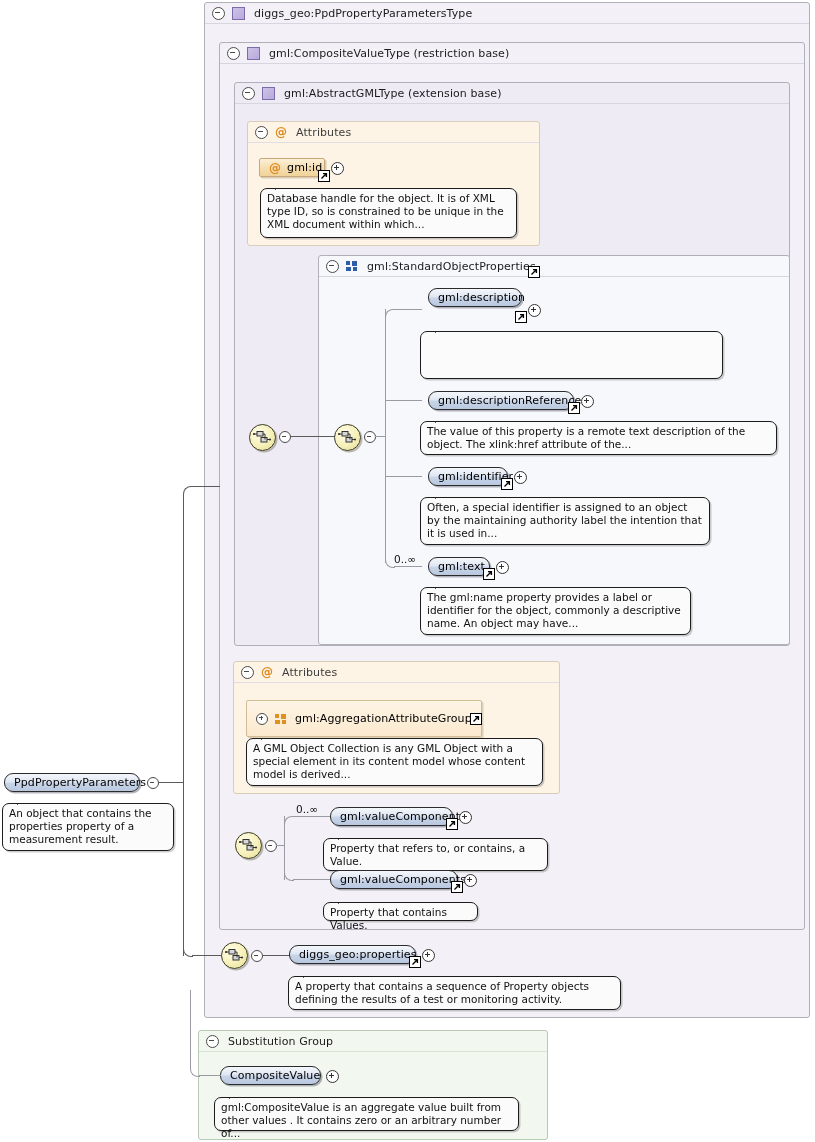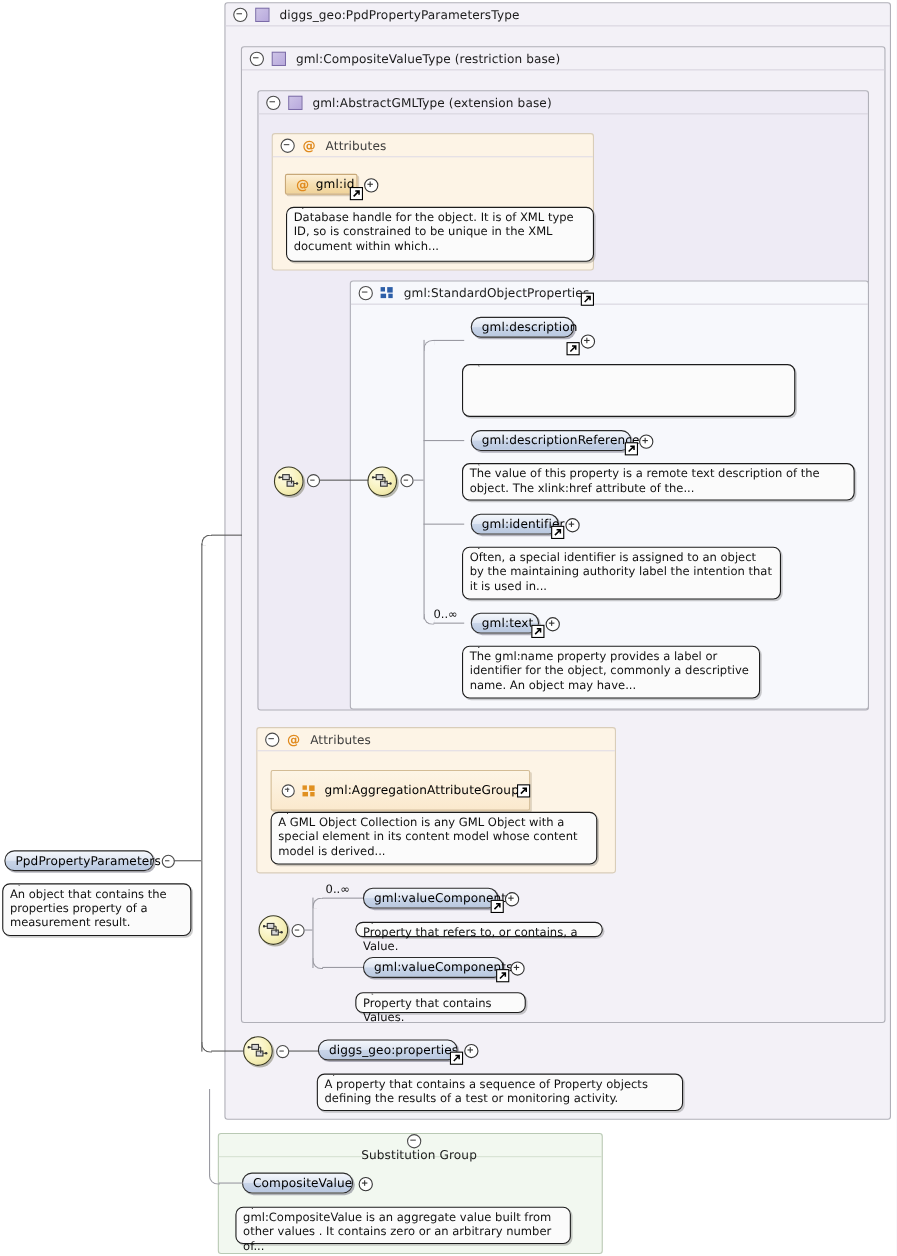--- a/index.html
+++ b/index.html
@@ -216,21 +216,21 @@
 <div class="el attr" style="left:259px;top:158px;width:66px;">
   <span class="atg">@</span>
   <span>gml:id</span>
 </div>
 <div class="goto" style="left:318px;top:170px;">
   <svg width="10" height="10" viewBox="0 0 10 10">
       <path d="M2.5 7.5 L7 3 M4 2.6 L7.4 2.6 L7.4 6" stroke="#000" stroke-width="1.4" fill="none"></path>
     </svg>
 </div>
 <div class="expand" style="left:331px;top:162px;"></div>
-<div class="anno" style="left:260px;top:188px;width:280px;height:50px;">
+<div class="anno" style="left:260px;top:188px;width:257px;height:50px;">
   <span class="tip"></span>
   <span>Database handle for the object. It is of XML type ID, so is constrained to be unique in the XML document within which...</span>
 </div>
 
 <div class="box box-lvl3" style="left:318px;top:255px;width:472px;height:390px;">
   <div class="box-hdr">
     <span class="circ"></span>
     <span class="mg">
         <i></i>
         <i></i>
@@ -382,21 +382,21 @@
 <div class="card" style="left:296px;top:803px;">0..∞</div>
 <div class="el" style="left:330px;top:807px;width:123px;">
   <span>gml:valueComponent</span>
 </div>
 <div class="goto" style="left:446px;top:818px;">
   <svg width="10" height="10" viewBox="0 0 10 10">
       <path d="M2.5 7.5 L7 3 M4 2.6 L7.4 2.6 L7.4 6" stroke="#000" stroke-width="1.4" fill="none"></path>
     </svg>
 </div>
 <div class="expand" style="left:459px;top:811px;"></div>
-<div class="anno" style="left:323px;top:838px;width:225px;height:14px;">
+<div class="anno" style="left:323px;top:838px;width:225px;height:33px;">
   <span class="tip"></span>
   <span>Property that refers to, or contains, a Value.</span>
 </div>
 
 <div class="el" style="left:330px;top:870px;width:128px;">
   <span>gml:valueComponents</span>
 </div>
 <div class="goto" style="left:451px;top:881px;">
   <svg width="10" height="10" viewBox="0 0 10 10">
       <path d="M2.5 7.5 L7 3 M4 2.6 L7.4 2.6 L7.4 6" stroke="#000" stroke-width="1.4" fill="none"></path>
@@ -427,21 +427,21 @@
       <path d="M2.5 7.5 L7 3 M4 2.6 L7.4 2.6 L7.4 6" stroke="#000" stroke-width="1.4" fill="none"></path>
     </svg>
 </div>
 <div class="expand" style="left:422px;top:949px;"></div>
 <div class="anno" style="left:288px;top:976px;width:333px;height:34px;">
   <span class="tip"></span>
   <span>A property that contains a sequence of Property objects defining the results of a test or monitoring activity.</span>
 </div>
 
 <div class="box box-subst" style="left:198px;top:1030px;width:350px;height:110px;">
-  <div class="box-hdr nb" style="border-bottom:1px solid #d6e2d2;flex-direction:column;">
+  <div class="box-hdr nb" style="border-bottom:1px solid #d6e2d2;">
     <span class="circ"></span>
     <span class="hdr-title" style="margin-left:9px;">Substitution Group</span>
   </div>
 </div>
 <div class="el" style="left:220px;top:1066px;width:101px;">
   <span>CompositeValue</span>
 </div>
 <div class="expand" style="left:326px;top:1070px;"></div>
 <div class="anno" style="left:214px;top:1097px;width:305px;height:34px;">
   <span class="tip"></span>

